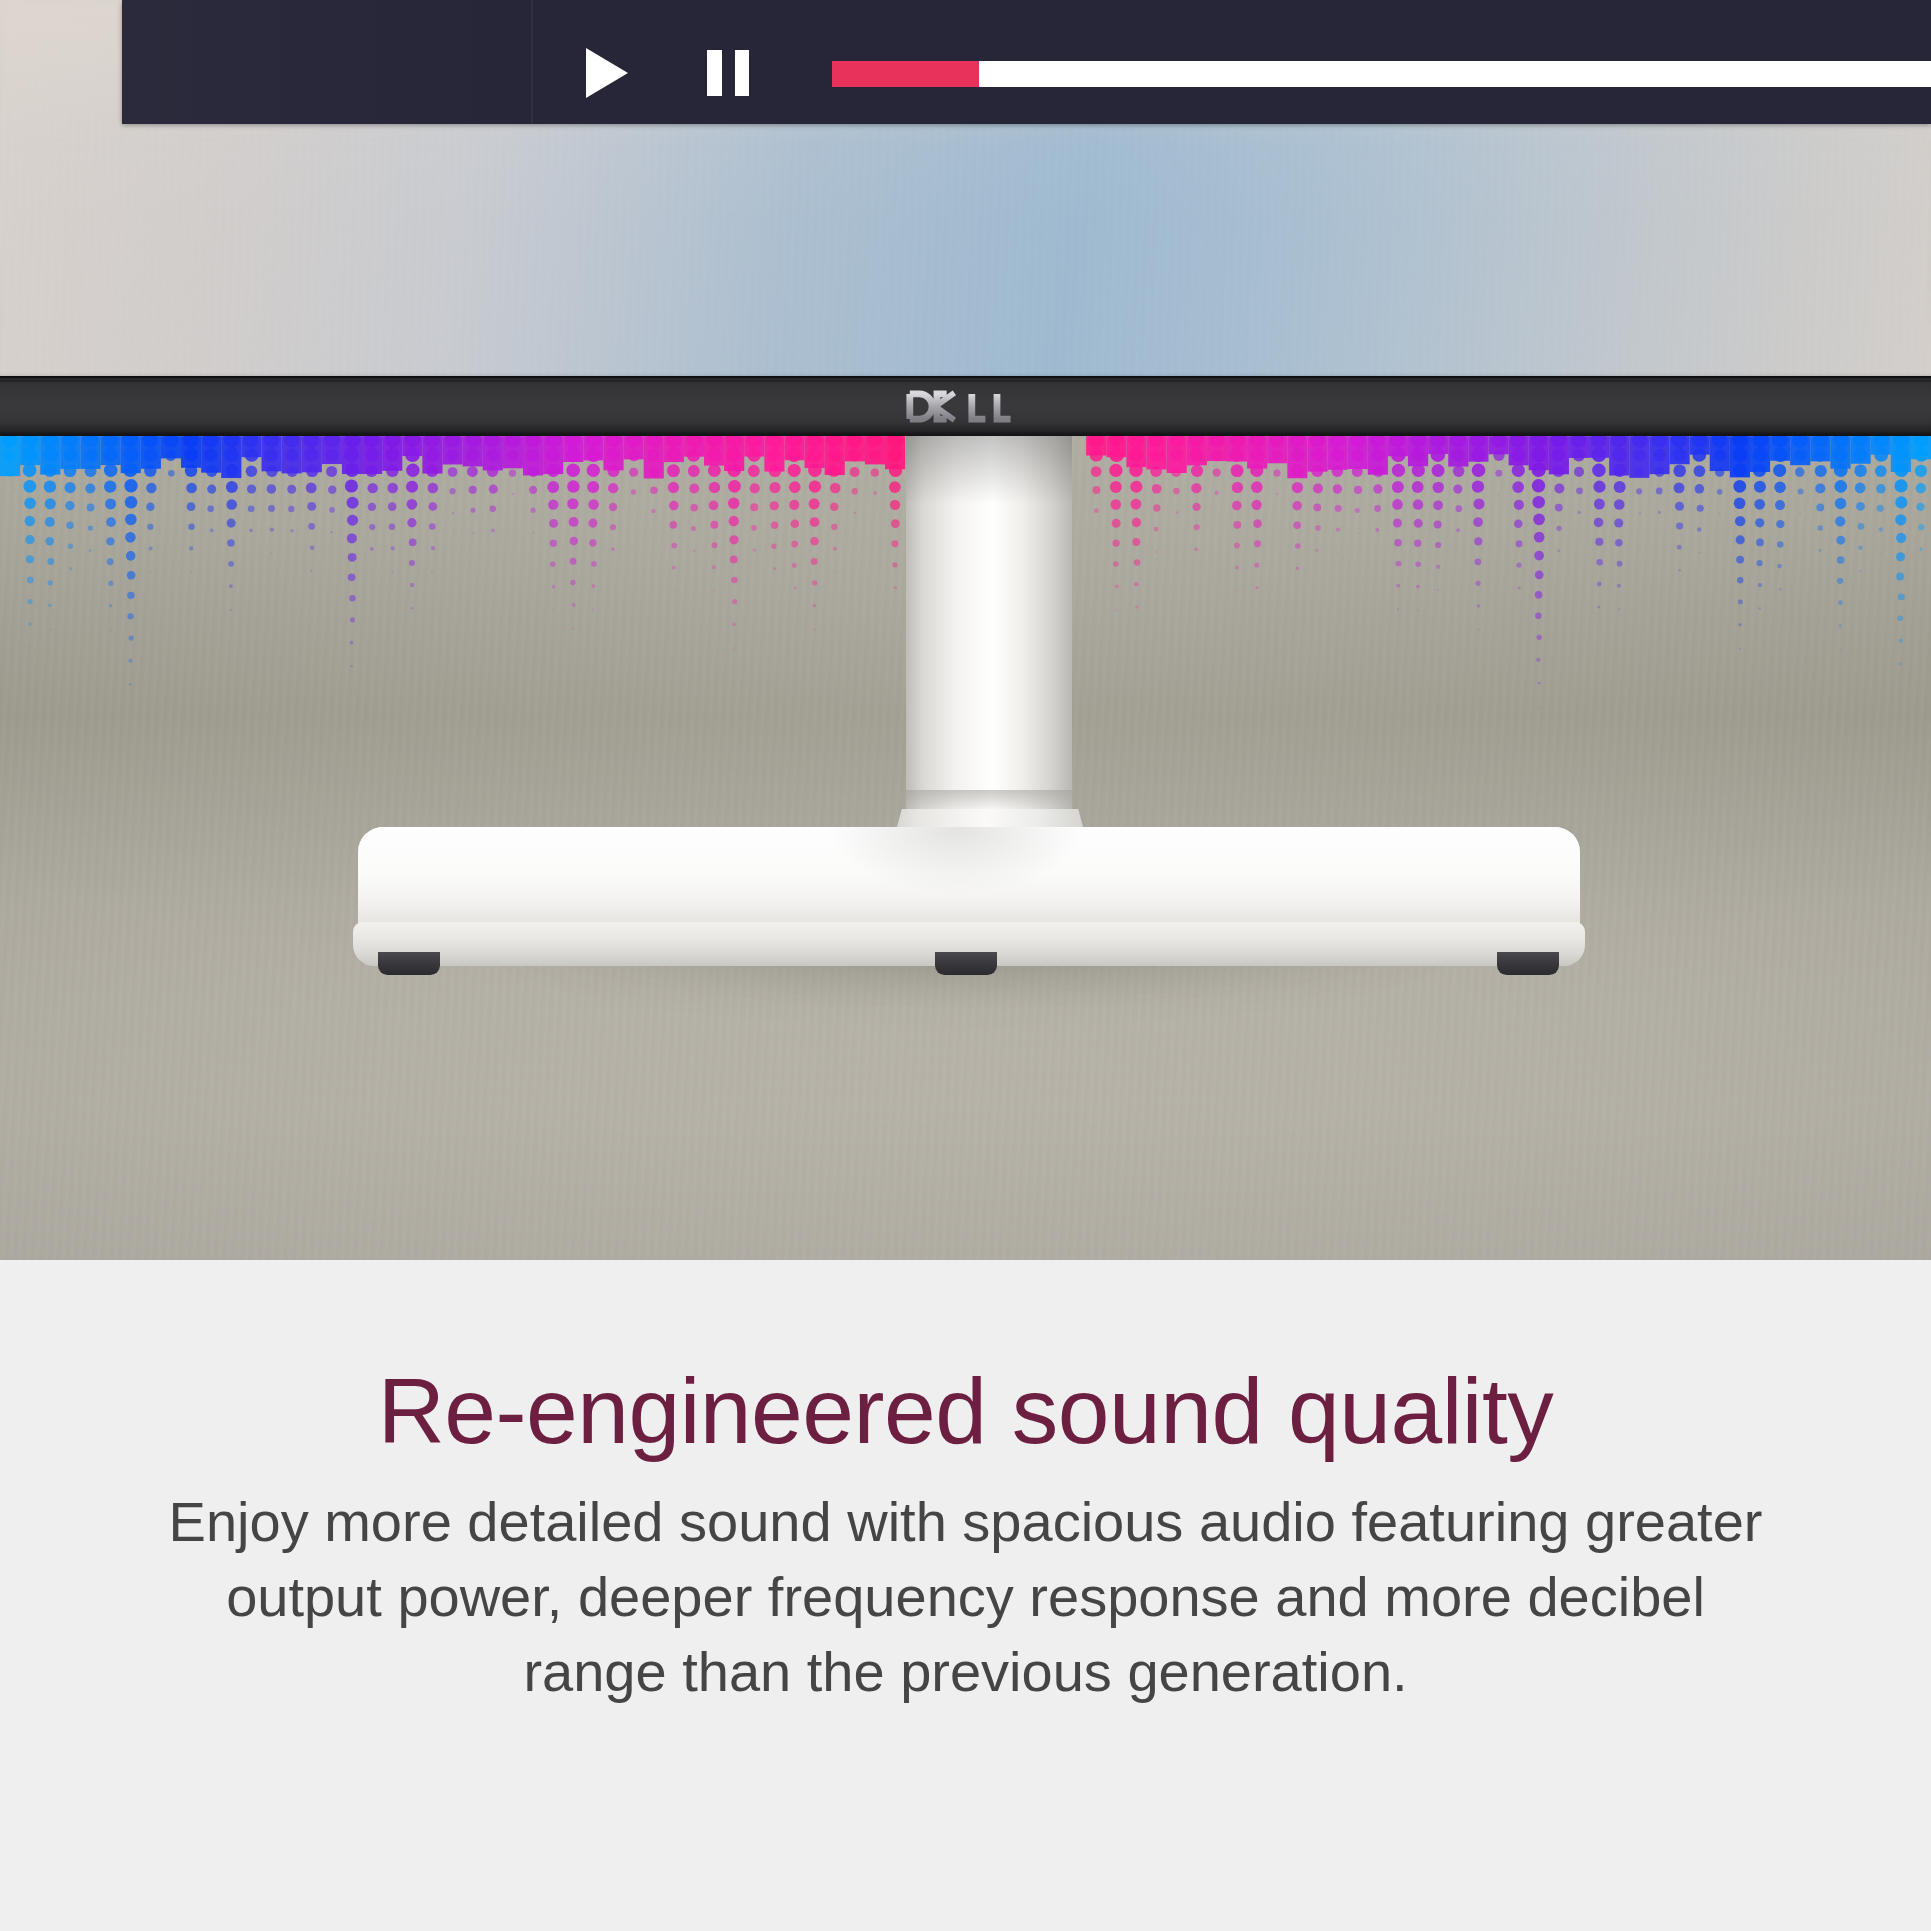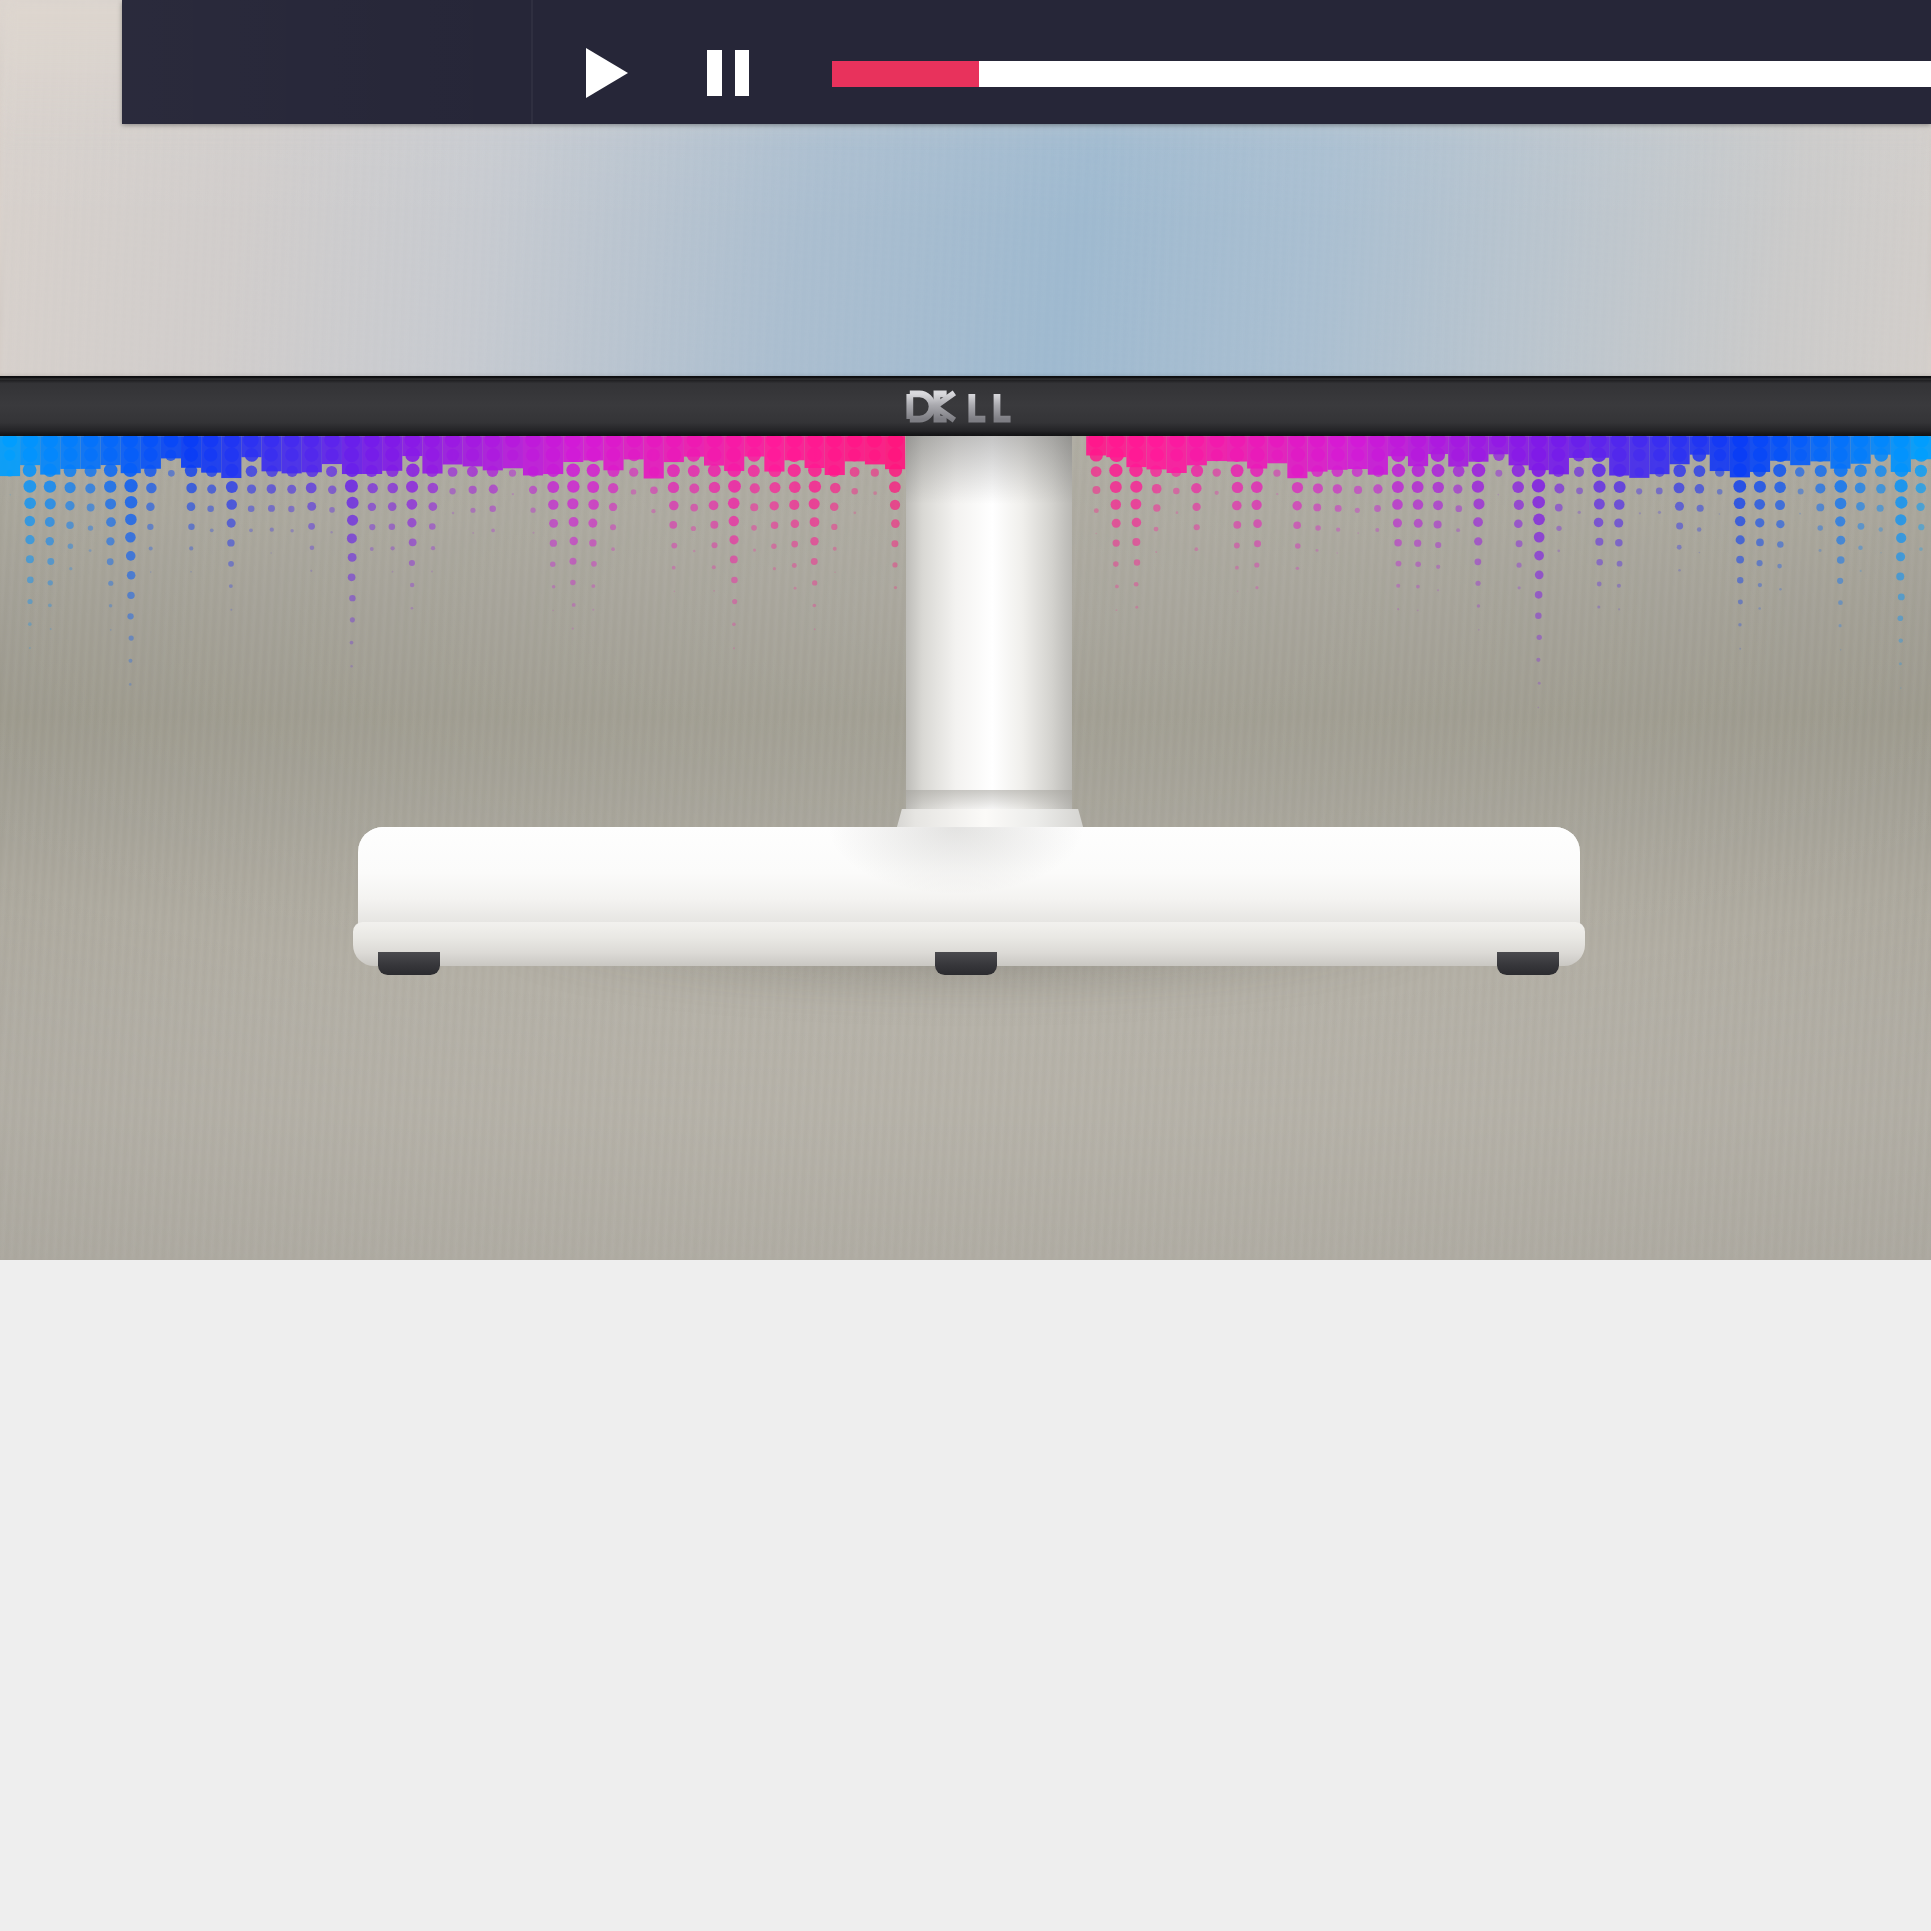--- a/index.html
+++ b/index.html
@@ -1228,15 +1228,19 @@
     <div id="stand-base-shadow"></div>
     <div id="stand-base"></div>
     <div id="base-center-shade"></div>
     <div id="stand-base-front"></div>
     <div class="foot left"></div>
     <div class="foot mid"></div>
     <div class="foot right"></div>
 
   </div>
 
+  <div id="caption">
+    <h1 id="headline">Re-engineered sound quality</h1>
+    <p id="subcopy">Enjoy more detailed sound with spacious audio featuring greater output power, deeper frequency response and more decibel range than the previous generation.</p>
+  </div>
 
 </div>
 
 
 </body></html>

